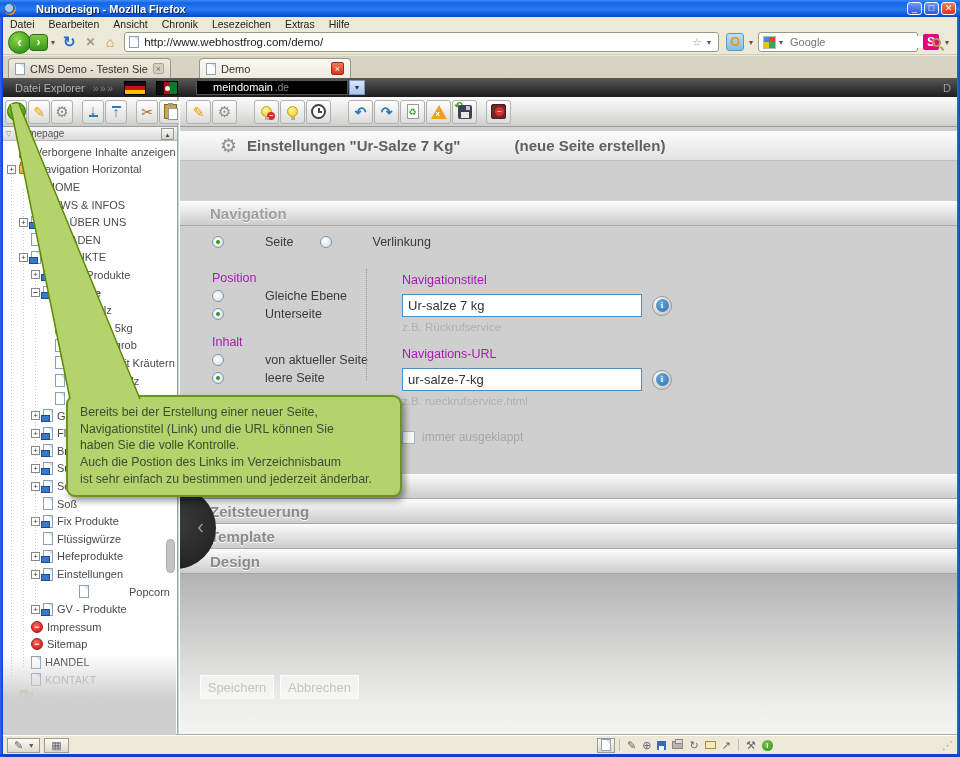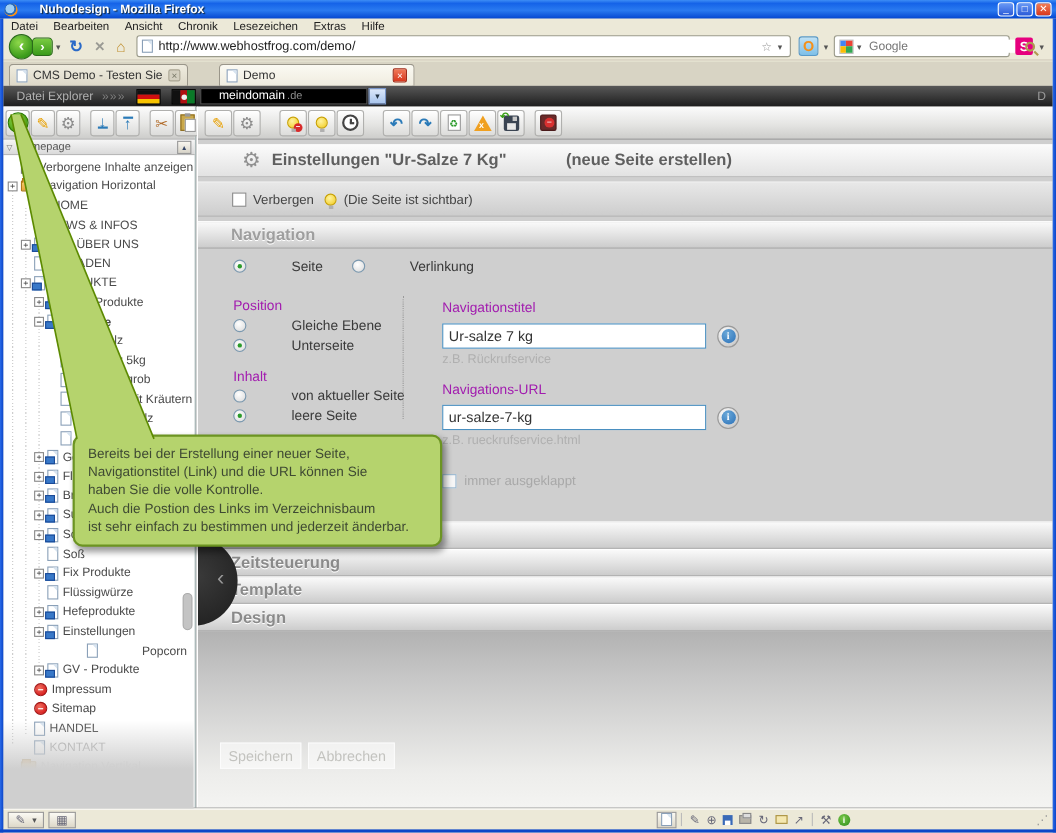--- a/index.html
+++ b/index.html
@@ -59,38 +59,38 @@
     transform:rotate(-45deg); left:7px; top:6px; }
   .addon-s { width:16px; height:16px; background:#e6007e; border-radius:2px; color:#fff; font-weight:bold;
     font-size:12px; text-align:center; line-height:16px; margin:0 3px; }
 
   
   .tabbar { position:absolute; left:3px; right:3px; top:56px; height:22px; background:#d8d4c4;
     display:flex; align-items:flex-end; padding:0 5px; }
   .tab { height:20px; display:flex; align-items:center; border:1px solid #9a968a; border-bottom:none;
     border-radius:4px 4px 0 0; padding:0 6px; font-size:11px; color:#333; }
   .tab.inactive { width:163px; background:linear-gradient(180deg,#efecdf,#ddd8c8); margin-right:28px; }
-  .tab.active { width:178px; background:linear-gradient(180deg,#fbfaf3,#efecdf); }
+  .tab.active { width:152px; background:linear-gradient(180deg,#fbfaf3,#efecdf); }
   .tab .lbl { flex:1; white-space:nowrap; overflow:hidden; }
   .tclose { width:11px; height:11px; font-size:9px; line-height:10px; text-align:center; color:#776;
     background:#d4d0c0; border:1px solid #aaa593; border-radius:2px; margin-left:4px; flex:0 0 auto;}
   .tclose.red { background:linear-gradient(180deg,#f07a5a,#d8361c); color:#fff; border-color:#a02a18; width:13px; height:13px; line-height:12px;}
 
   
   .darkbar { position:absolute; left:3px; right:3px; top:78px; height:19px;
     background:linear-gradient(180deg,#585858,#1d1d1d); display:flex; align-items:center; color:#b0b0b0; font-size:11px; }
   .darkbar .lbl { margin-left:12px; }
   .darkbar .chev { color:#7d7d7d; margin-left:8px; letter-spacing:1px; }
   .flag { width:22px; height:14px; border:1px solid #000; margin-left:10px; display:flex; flex:0 0 auto; }
   .flag-de { flex-direction:column; } .flag-de i { flex:1; display:block; }
   .de1{background:#111}.de2{background:#d01010}.de3{background:#f8c300}
   .flag-af i { flex:1; display:block; position:relative; }
   .af1{background:#111}.af2{background:#b01010}.af3{background:#0a7a28}
   .af2:after { content:""; position:absolute; left:1px; top:4px; width:5px; height:5px; background:#eee; border-radius:50%; }
-  .domainbox { margin-left:4px; width:152px; height:15px; background:#000; border:1px solid #555;
+  .domainbox { margin-left:18px; width:152px; height:15px; background:#000; border:1px solid #555;
     display:flex; align-items:baseline; padding:0 16px; font-size:11px; }
   .domainbox .dom { color:#fff; } .domainbox .tld { color:#8a8a8a; margin-left:2px; font-size:10px; }
   .dropbtn { width:16px; height:15px; background:linear-gradient(180deg,#dce8fa,#a8c4ec);
     border:1px solid #7a96c8; font-size:8px; color:#234; text-align:center; line-height:14px; margin-left:1px; }
   .darkbar .rightD { margin-left:auto; margin-right:6px; color:#9a9a9a; }
 
   
   .content { position:absolute; left:3px; right:3px; top:97px; bottom:22px; background:#cfcfcf; }
   .leftpanel { position:absolute; left:0; top:0; width:175px; bottom:0; background:#fff; border-right:1px solid #9aa; }
   .toolbar { height:30px; background:linear-gradient(180deg,#fbfbfb 0%,#e5e5e3 55%,#cdcdcb 100%);
@@ -587,26 +587,20 @@
             <span class="trash"></span>
           </span>
       </div>
 
       <div class="sheader">
         <span class="gear">⚙</span>
         <span class="t1">Einstellungen "Ur-Salze 7 Kg"</span>
         <span class="t2">(neue Seite erstellen)</span>
       </div>
 
-      <div class="vrow">
-        <span class="cbox"></span>
-        <span>Verbergen</span>
-        <span class="bulb"></span>
-        <span>(Die Seite ist sichtbar)</span>
-      </div>
 
       <div class="secbar navsec">
         <span class="slbl">Navigation</span>
       </div>
 
       <div class="radiorow">
         <span class="ropt">
           <span class="radio sel"></span>
           <span>Seite</span>
         </span>

